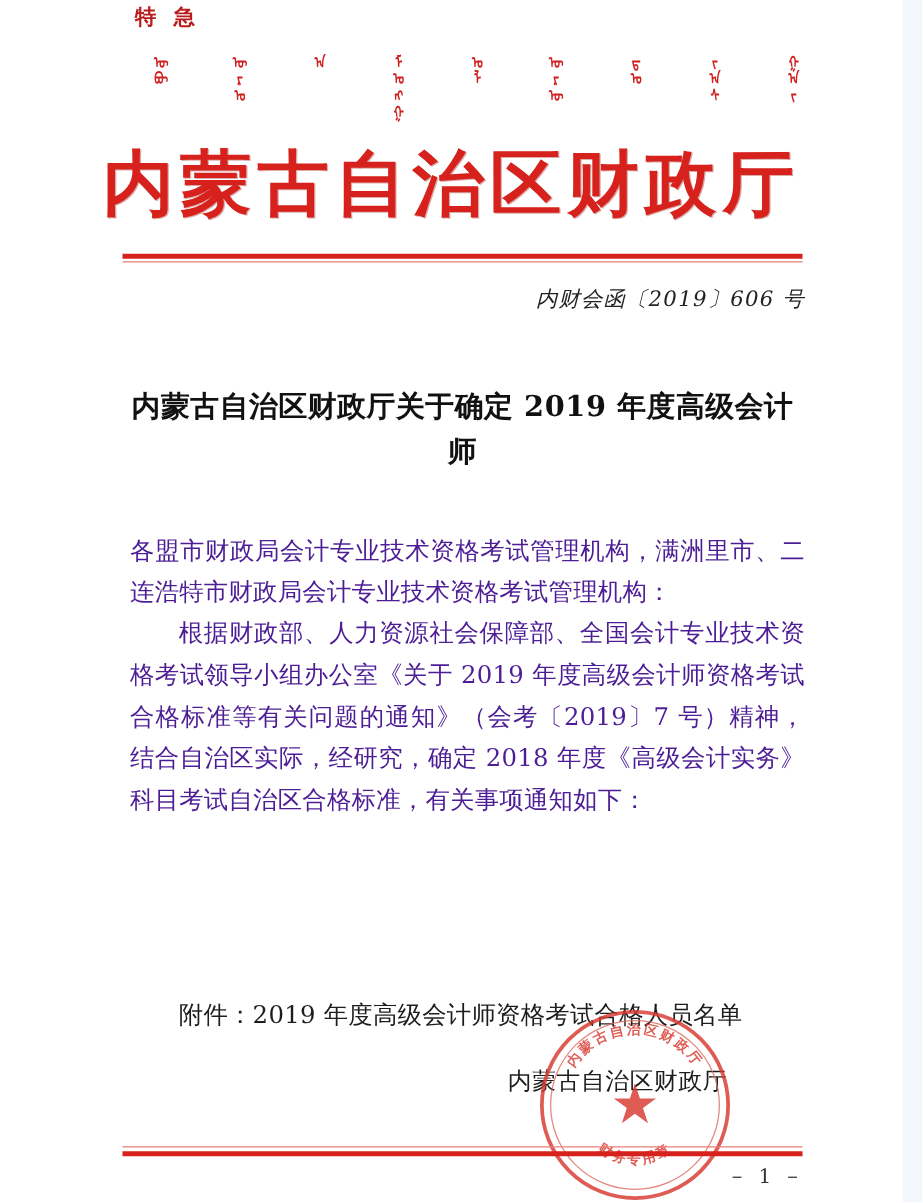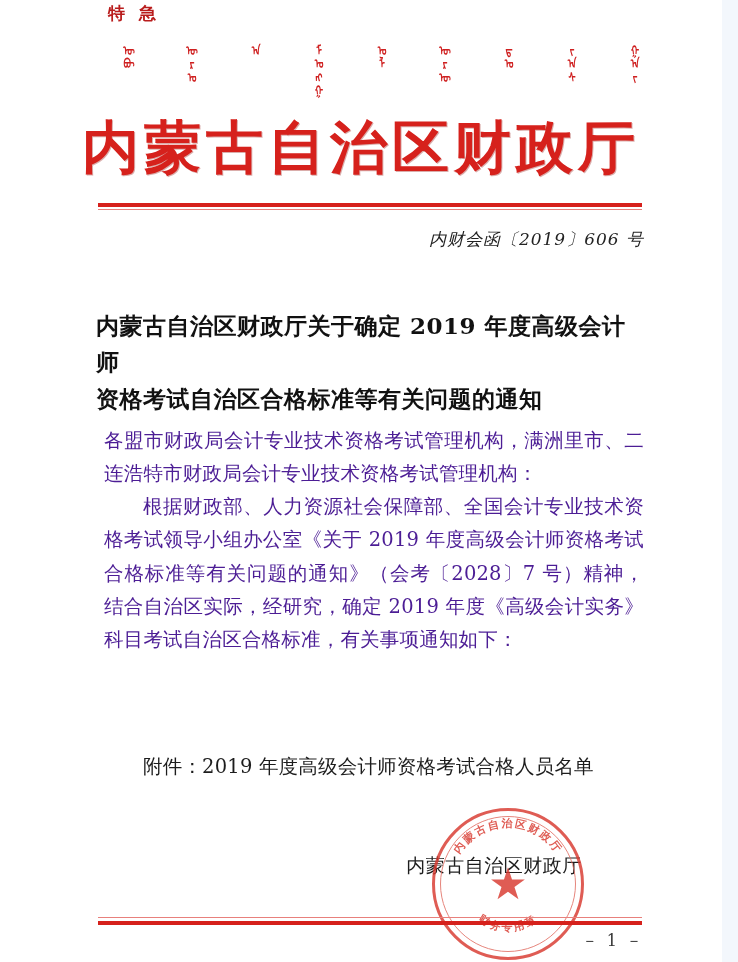--- a/index.html
+++ b/index.html
@@ -118,21 +118,21 @@
     letter-spacing: 1px;
     font-style: italic;
   }
 
   
   #doc-title {
     position: absolute;
     left: 96px;
     top: 308px;
     width: 548px;
-    text-align: left;
+    text-align: center;
     font-family: "DejaVu Serif", "Liberation Serif", serif;
     font-weight: 700;
     font-size: 23px;
     line-height: 1.58;
     color: #111;
     letter-spacing: 0.5px;
   }
 
   
   #body-copy {
@@ -147,21 +147,21 @@
     text-justify: inter-ideograph;
     letter-spacing: 0.2px;
   }
   #body-copy p { margin: 0; }
   .indent { text-indent: 2em; }
 
   
   #attachment {
     position: absolute;
     left: 104px;
-    top: 753px;
+    top: 798px;
     width: 540px;
     font-size: 19.5px;
     color: #1d1d1d;
     text-indent: 2em;
     letter-spacing: 0.2px;
   }
 
   
   #signature {
     position: absolute;
@@ -286,26 +286,25 @@
 
     <div id="masthead">内蒙古自治区财政厅</div>
 
     <div id="rule-top"></div>
     <div id="rule-top-thin"></div>
 
     <div id="doc-number">内财会函〔2019〕606 号</div>
 
     <div id="doc-title">
       <div>内蒙古自治区财政厅关于确定 2019 年度高级会计师</div>
-      <div>资格考试自治区合格标准等有关问题的通知</div>
     </div>
 
     <div id="body-copy">
       <p>各盟市财政局会计专业技术资格考试管理机构，满洲里市、二连浩特市财政局会计专业技术资格考试管理机构：</p>
-      <p class="indent">根据财政部、人力资源社会保障部、全国会计专业技术资格考试领导小组办公室《关于 2019 年度高级会计师资格考试合格标准等有关问题的通知》（会考〔2028〕7 号）精神，结合自治区实际，经研究，确定 2019 年度《高级会计实务》科目考试自治区合格标准，有关事项通知如下：</p>
+      <p class="indent">根据财政部、人力资源社会保障部、全国会计专业技术资格考试领导小组办公室《关于 2019 年度高级会计师资格考试合格标准等有关问题的通知》（会考〔2019〕7 号）精神，结合自治区实际，经研究，确定 2018 年度《高级会计实务》科目考试自治区合格标准，有关事项通知如下：</p>
     </div>
 
     <div id="attachment">附件：2019 年度高级会计师资格考试合格人员名单</div>
 
     <div id="signature">
       <div>内蒙古自治区财政厅</div>
     </div>
 
     <div id="seal">
       <div id="seal-inner"></div>

